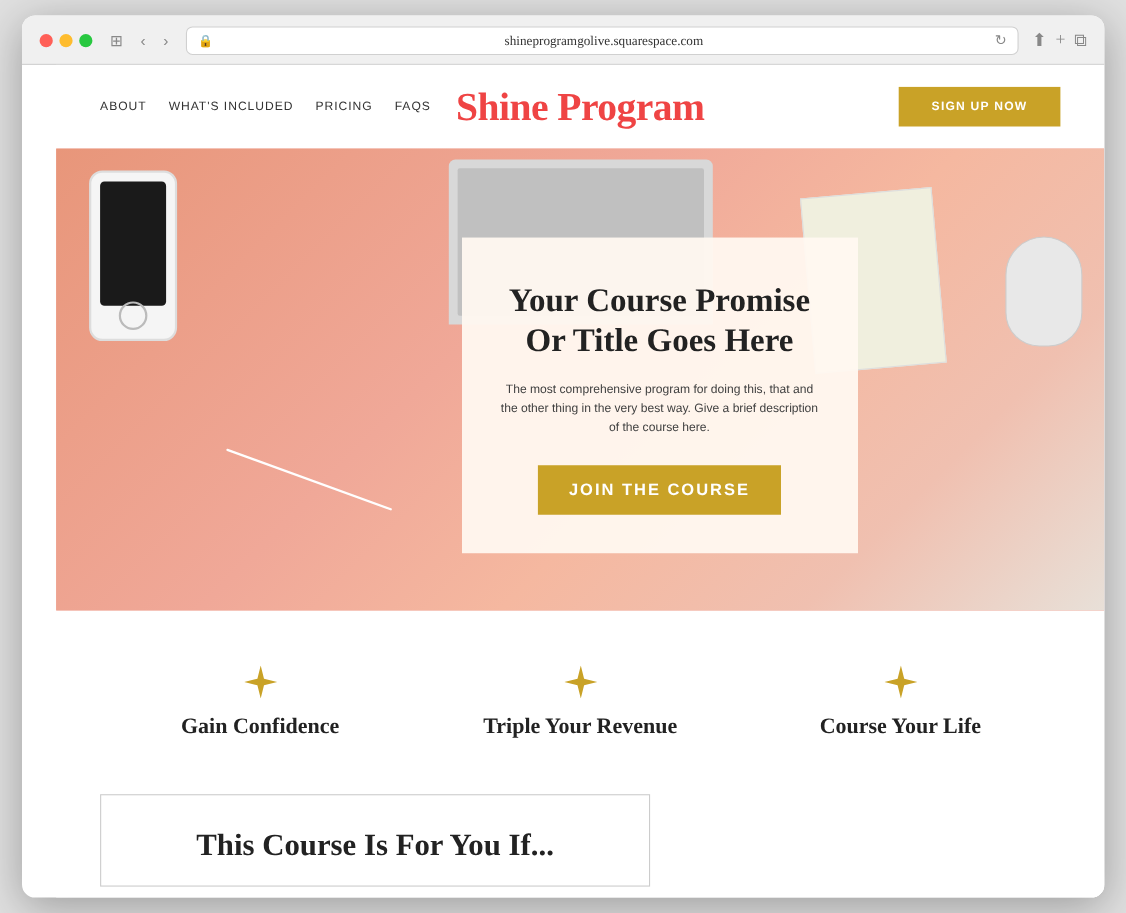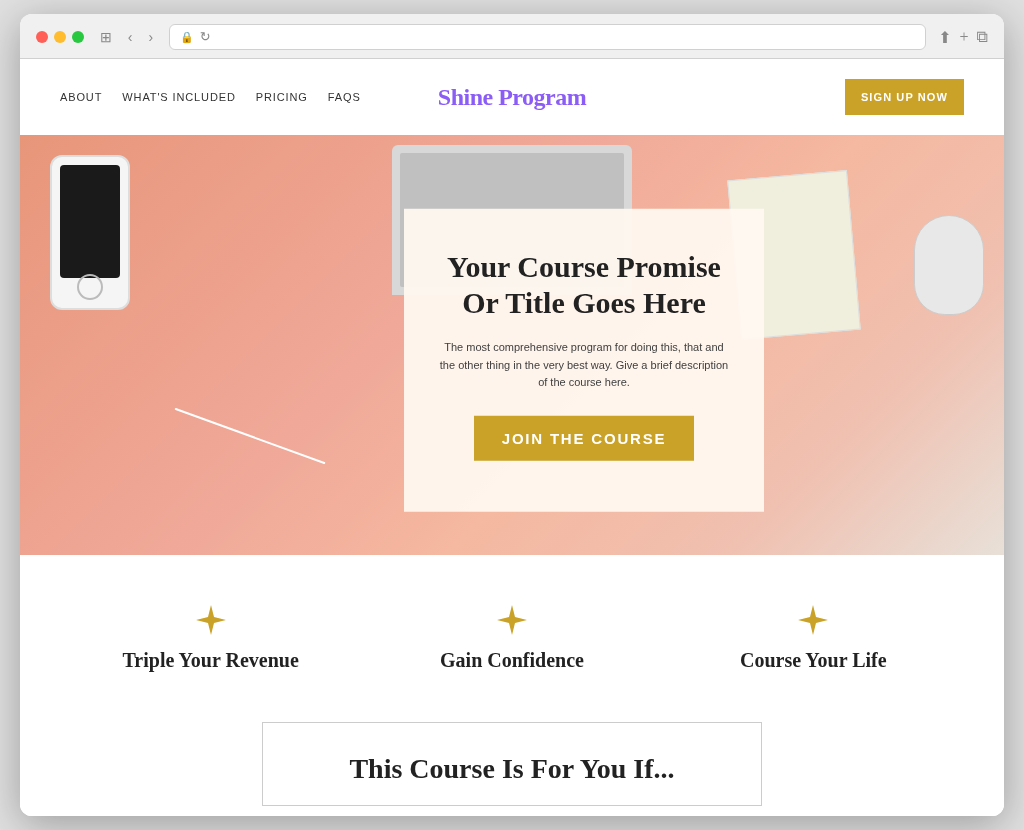--- a/index.html
+++ b/index.html
@@ -95,20 +95,21 @@
       gap: 8px;
       align-items: center;
       color: #888;
       font-size: 16px;
     }
 
     
     .page-content {
       background: #fff;
       overflow: hidden;
+      margin-left: 31px;
     }
 
     
     .navbar {
       display: flex;
       align-items: center;
       padding: 20px 40px;
       background: #fff;
       position: relative;
     }
@@ -127,32 +128,32 @@
       color: #333;
       text-decoration: none;
       cursor: pointer;
     }
 
     .site-title {
       position: absolute;
       left: 50%;
       transform: translateX(-50%);
       font-family: Georgia, serif;
-      font-size: 24px;
-      font-weight: bold;
-      color: #8b5cf6;
+      font-size: 36px;
+      font-weight: bold;
+      color: #ef4444;
       letter-spacing: -0.5px;
     }
 
     .nav-cta {
       margin-left: auto;
       background: #c9a227;
       color: #fff;
       border: none;
-      padding: 12px 16px;
+      padding: 12px 30px;
       font-family: Arial, Helvetica, sans-serif;
       font-size: 11px;
       letter-spacing: 0.1em;
       text-transform: uppercase;
       cursor: pointer;
       font-weight: bold;
     }
 
     
     .hero {
@@ -268,21 +269,21 @@
     }
 
     
     .hero-card {
       position: absolute;
       left: 50%;
       top: 50%;
       transform: translate(-30%, -45%);
       width: 360px;
       background: rgba(255, 248, 240, 0.95);
-      padding: 40px 35px 51px;
+      padding: 40px 35px 35px;
       text-align: center;
     }
 
     .hero-card-title {
       font-family: Georgia, serif;
       font-size: 30px;
       font-weight: bold;
       color: #222;
       line-height: 1.2;
       margin-bottom: 18px;
@@ -328,21 +329,21 @@
       font-size: 20px;
       font-weight: bold;
       color: #222;
     }
 
     
     .course-for-you {
       background: #fff;
       padding: 20px 40px 10px;
       display: flex;
-      justify-content: center;
+      justify-content: flex-start;
     }
 
     .course-for-you-box {
       border: 1.5px solid #ccc;
       width: 500px;
       padding: 30px 40px 20px;
       text-align: center;
     }
 
     .course-for-you-title {
@@ -363,20 +364,21 @@
       <div class="dot dot-yellow"></div>
       <div class="dot dot-green"></div>
     </div>
     <div class="browser-controls">
       <button class="browser-btn">⊞</button>
       <button class="browser-btn">‹</button>
       <button class="browser-btn">›</button>
     </div>
     <div class="address-bar">
       <span class="lock-icon">🔒</span>
+      <span class="address-url">shineprogramgolive.squarespace.com</span>
       <span class="refresh-btn">↻</span>
     </div>
     <div class="browser-actions">
       <span style="font-size:16px;">⬆</span>
       <span style="font-size:16px;">+</span>
       <span style="font-size:16px;">⧉</span>
     </div>
   </div>
 
   <div class="page-content">
@@ -407,29 +409,29 @@
       </div>
     </section>
 
     <section class="features">
       <div class="feature-item">
         <div style="display:flex;justify-content:center;margin-bottom:14px;">
           <svg width="30" height="30" viewBox="0 0 30 30">
             <polygon points="15,0 18,12 30,15 18,18 15,30 12,18 0,15 12,12" fill="#c9a227"></polygon>
           </svg>
         </div>
-        <span class="feature-label">Triple Your Revenue</span>
+        <span class="feature-label">Gain Confidence</span>
       </div>
       <div class="feature-item">
         <div style="display:flex;justify-content:center;margin-bottom:14px;">
           <svg width="30" height="30" viewBox="0 0 30 30">
             <polygon points="15,0 18,12 30,15 18,18 15,30 12,18 0,15 12,12" fill="#c9a227"></polygon>
           </svg>
         </div>
-        <span class="feature-label">Gain Confidence</span>
+        <span class="feature-label">Triple Your Revenue</span>
       </div>
       <div class="feature-item">
         <div style="display:flex;justify-content:center;margin-bottom:14px;">
           <svg width="30" height="30" viewBox="0 0 30 30">
             <polygon points="15,0 18,12 30,15 18,18 15,30 12,18 0,15 12,12" fill="#c9a227"></polygon>
           </svg>
         </div>
         <span class="feature-label">Course Your Life</span>
       </div>
     </section>

